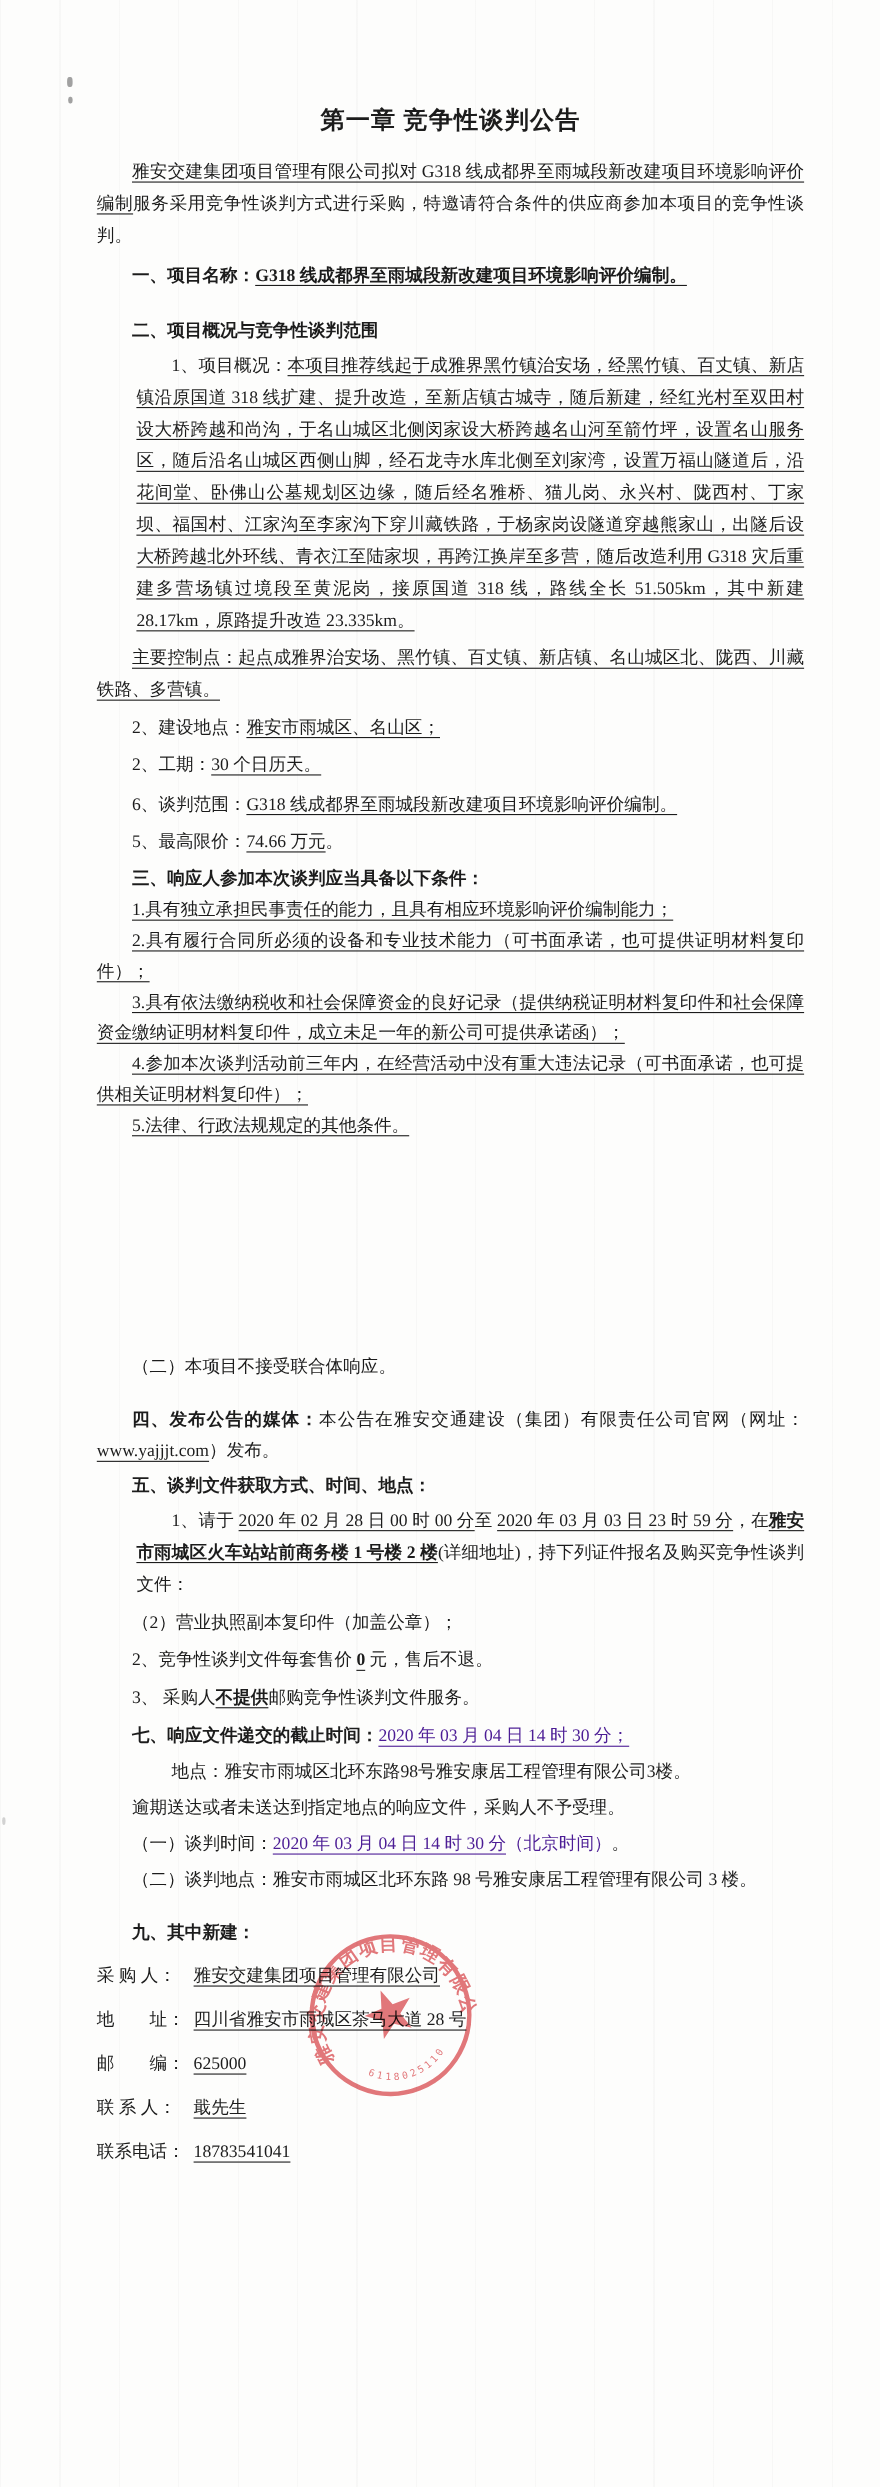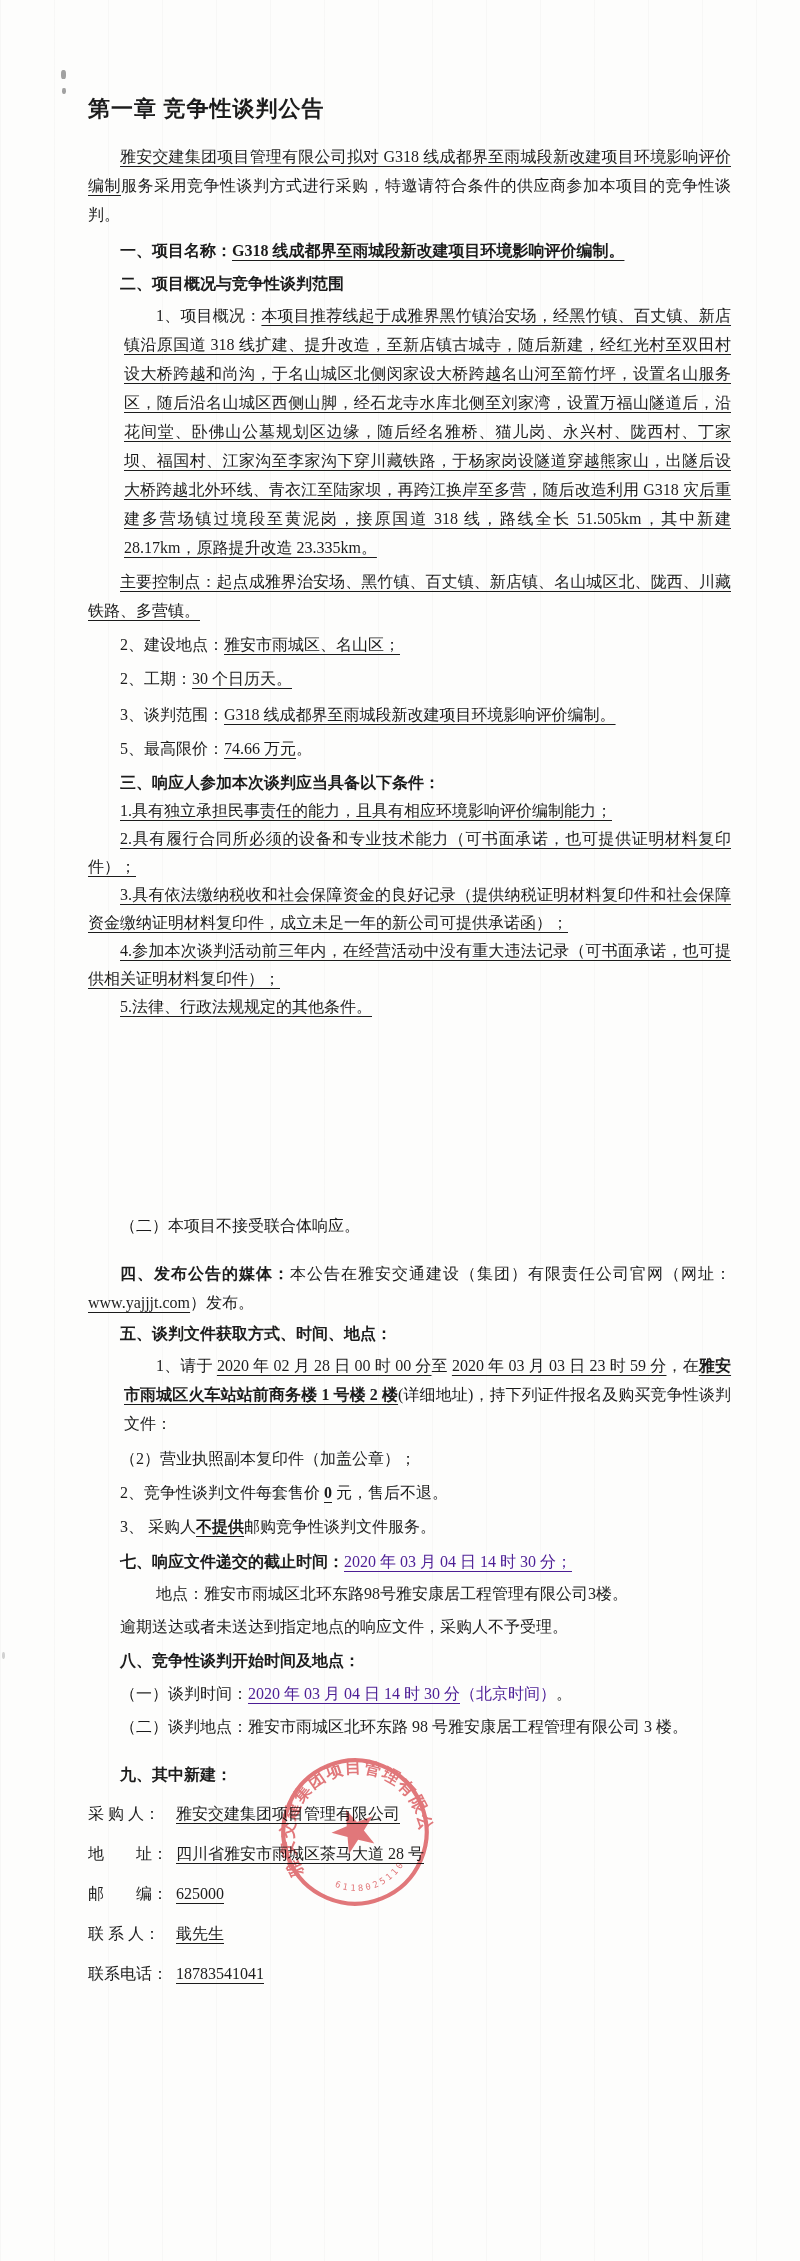--- a/index.html
+++ b/index.html
@@ -13,31 +13,31 @@
   }
   
   .page::before{
     content:"";position:absolute;inset:0;
     background:repeating-linear-gradient(90deg, rgba(120,120,120,0.045) 0 1px, transparent 1px 54px);
     pointer-events:none;
   }
   .content{position:absolute;left:88px;top:92px;width:643px;}
   p{margin:0;font-size:16px;line-height:29px;text-align:justify;}
   .doc-title{
-    font-size:22px;line-height:34px;font-weight:bold;text-align:left;
+    font-size:22px;line-height:34px;font-weight:bold;text-align:center;
     margin:0 0 16px 0;letter-spacing:1px;
   }
   .ind{text-indent:2em;}
   .u{text-decoration:underline;text-underline-offset:4px;text-decoration-thickness:1px;}
   .b{font-weight:bold;}
   .red{color:#4c1d95;}
   .item{line-height:28px;}
   .mt2{margin-top:2px;}.mt3{margin-top:3px;margin-left:36px;}.mt4{margin-top:4px;}
   .mt5{margin-top:5px;}.mt6{margin-top:6px;}.mt7{margin-top:7px;}
-  .mt8{margin-top:4px;}.mt9{margin-top:19px;}
+  .mt8{margin-top:21px;}.mt9{margin-top:19px;}
   .spacer-blank{height:190px;}
   .contact-row{margin-top:10px;line-height:30px;}
   .contact-label{display:inline-block;min-width:88px;}
   
   .stamp{
     position:absolute;left:276px;top:1753px;width:158px;height:158px;
     transform:rotate(-22deg);
     opacity:0.82;mix-blend-mode:multiply;
     pointer-events:none;
   }
@@ -66,21 +66,21 @@
     <p class="ind mt8 b">二、项目概况与竞争性谈判范围</p>
 
     <p class="ind mt3"><span>1、项目概况：</span><span class="u">本项目推荐线起于成雅界黑竹镇治安场，经黑竹镇、百丈镇、新店镇沿原国道 318 线扩建、提升改造，至新店镇古城寺，随后新建，经红光村至双田村设大桥跨越和尚沟，于名山城区北侧闵家设大桥跨越名山河至箭竹坪，设置名山服务区，随后沿名山城区西侧山脚，经石龙寺水库北侧至刘家湾，设置万福山隧道后，沿花间堂、卧佛山公墓规划区边缘，随后经名雅桥、猫儿岗、永兴村、陇西村、丁家坝、福国村、江家沟至李家沟下穿川藏铁路，于杨家岗设隧道穿越熊家山，出隧后设大桥跨越北外环线、青衣江至陆家坝，再跨江换岸至多营，随后改造利用 G318 灾后重建多营场镇过境段至黄泥岗，接原国道 318 线，路线全长 51.505km，其中新建 28.17km，原路提升改造 23.335km。</span></p>
 
     <p class="ind mt5"><span class="u">主要控制点：起点成雅界治安场、黑竹镇、百丈镇、新店镇、名山城区北、陇西、川藏铁路、多营镇。</span></p>
 
     <p class="ind mt5"><span>2、建设地点：</span><span class="u">雅安市雨城区、名山区；</span></p>
 
     <p class="ind mt5"><span>2、工期：</span><span class="u">30 个日历天。</span></p>
 
-    <p class="ind mt7"><span>3、谈判范围：</span><span class="u">G318 线成都界至雨城段新改建项目环境影响评价编制。</span></p>
+    <p class="ind mt7"><span>6、谈判范围：</span><span class="u">G318 线成都界至雨城段新改建项目环境影响评价编制。</span></p>
 
     <p class="ind mt5"><span>5、最高限价：</span><span class="u">74.66 万元</span><span>。</span></p>
 
     <p class="ind mt5 b">三、响应人参加本次谈判应当具备以下条件：</p>
 
     <p class="item ind u">1.具有独立承担民事责任的能力，且具有相应环境影响评价编制能力；</p>
     <p class="item ind u">2.具有履行合同所必须的设备和专业技术能力（可书面承诺，也可提供证明材料复印件）；</p>
     <p class="item ind u">3.具有依法缴纳税收和社会保障资金的良好记录（提供纳税证明材料复印件和社会保障资金缴纳证明材料复印件，成立未足一年的新公司可提供承诺函）；</p>
     <p class="item ind u">4.参加本次谈判活动前三年内，在经营活动中没有重大违法记录（可书面承诺，也可提供相关证明材料复印件）；</p>
     <p class="item ind u">5.法律、行政法规规定的其他条件。</p>
@@ -100,21 +100,20 @@
     <p class="ind mt5"><span>2、竞争性谈判文件每套售价 </span><span class="b u">0</span><span> 元，售后不退。</span></p>
 
     <p class="ind mt5"><span>3、 采购人</span><span class="b u">不提供</span><span>邮购竞争性谈判文件服务。</span></p>
 
     <p class="ind mt6"><span class="b">七、响应文件递交的截止时间：</span><span class="red u">2020 年 03 月 04 日 14 时 30 分；</span></p>
 
     <p class="ind mt3">地点：雅安市雨城区北环东路98号雅安康居工程管理有限公司3楼。</p>
 
     <p class="ind mt4">逾期送达或者未送达到指定地点的响应文件，采购人不予受理。</p>
 
-    <p class="ind mt5 b">八、竞争性谈判开始时间及地点：</p>
 
     <p class="ind mt4"><span>（一）谈判时间：</span><span class="red u">2020 年 03 月 04 日 14 时 30 分</span><span class="red">（北京时间）</span><span>。</span></p>
 
     <p class="ind mt4"><span>（二）谈判地点：</span><span>雅安市雨城区北环东路 98 号雅安康居工程管理有限公司 3 楼。</span></p>
 
     <p class="ind mt9 b">九、其中新建：</p>
 
     <p class="contact-row"><span class="contact-label">采 购 人：</span><span class="u">雅安交建集团项目管理有限公司</span></p>
     <p class="contact-row"><span class="contact-label">地　　址：</span><span class="u">四川省雅安市雨城区茶马大道 28 号</span></p>
     <p class="contact-row"><span class="contact-label">邮　　编：</span><span class="u">625000</span></p>

